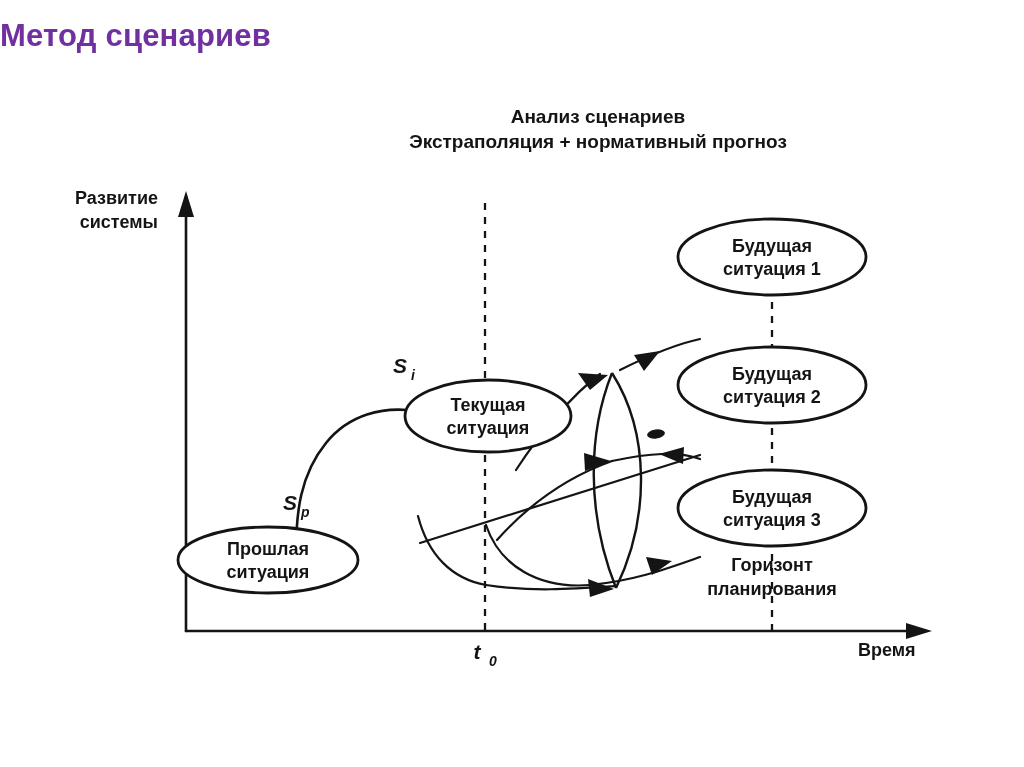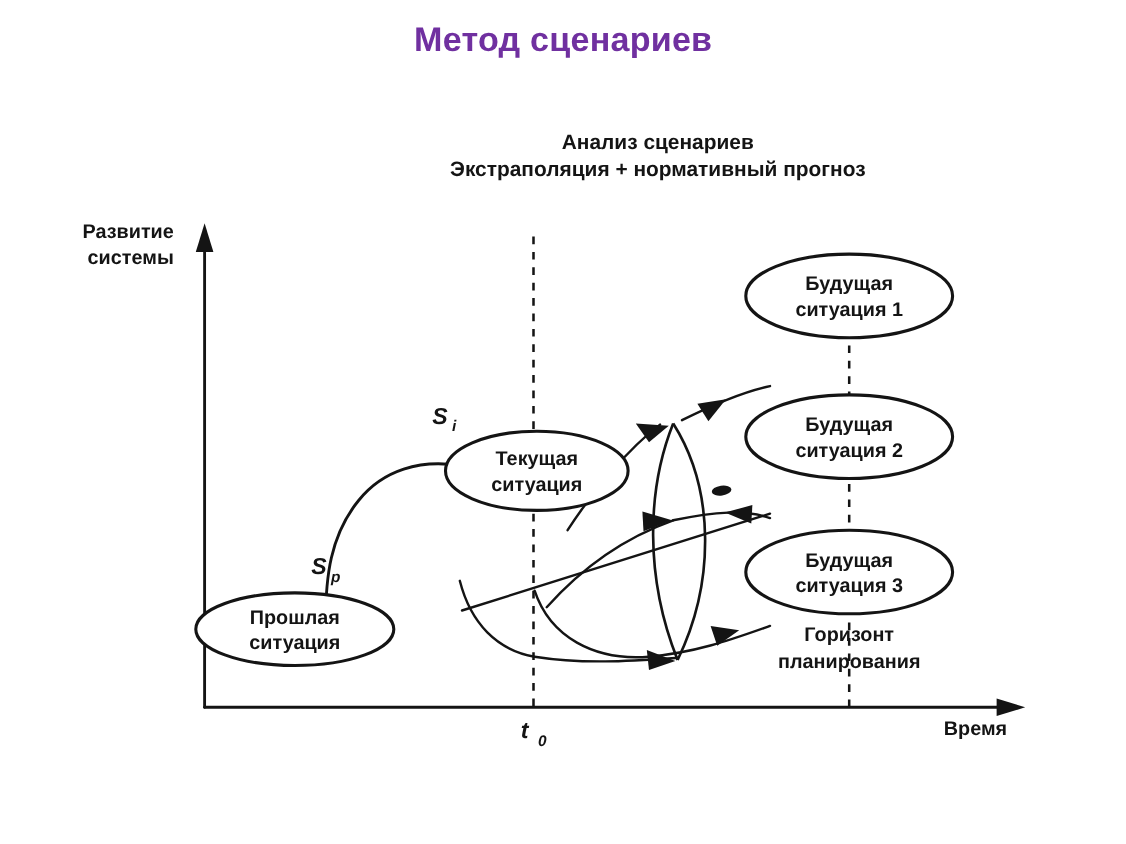--- a/index.html
+++ b/index.html
@@ -19,31 +19,30 @@
     left: 0; top: 0;
     width: 1024px;
     height: 767px;
     background: #ffffff;
   }
   #slide-title {
     position: absolute;
     left: 0;
     top: 18px;
     width: 1024px;
-    text-align: center;
     font-size: 31px;
     font-weight: bold;
     color: #7030a0;
     letter-spacing: 0.2px;
     font-family: "Liberation Sans", sans-serif;
   }
   #figure {
     position: absolute;
     left: 0;
-    top: 95px;
+    top: 83px;
     width: 1024px;
     height: 600px;
   }
   svg { display: block; }
   .fig-text {
     font-family: "Liberation Sans", sans-serif;
     font-weight: bold;
     fill: #141414;
   }
   .fig-subtitle { font-size: 19px; }

